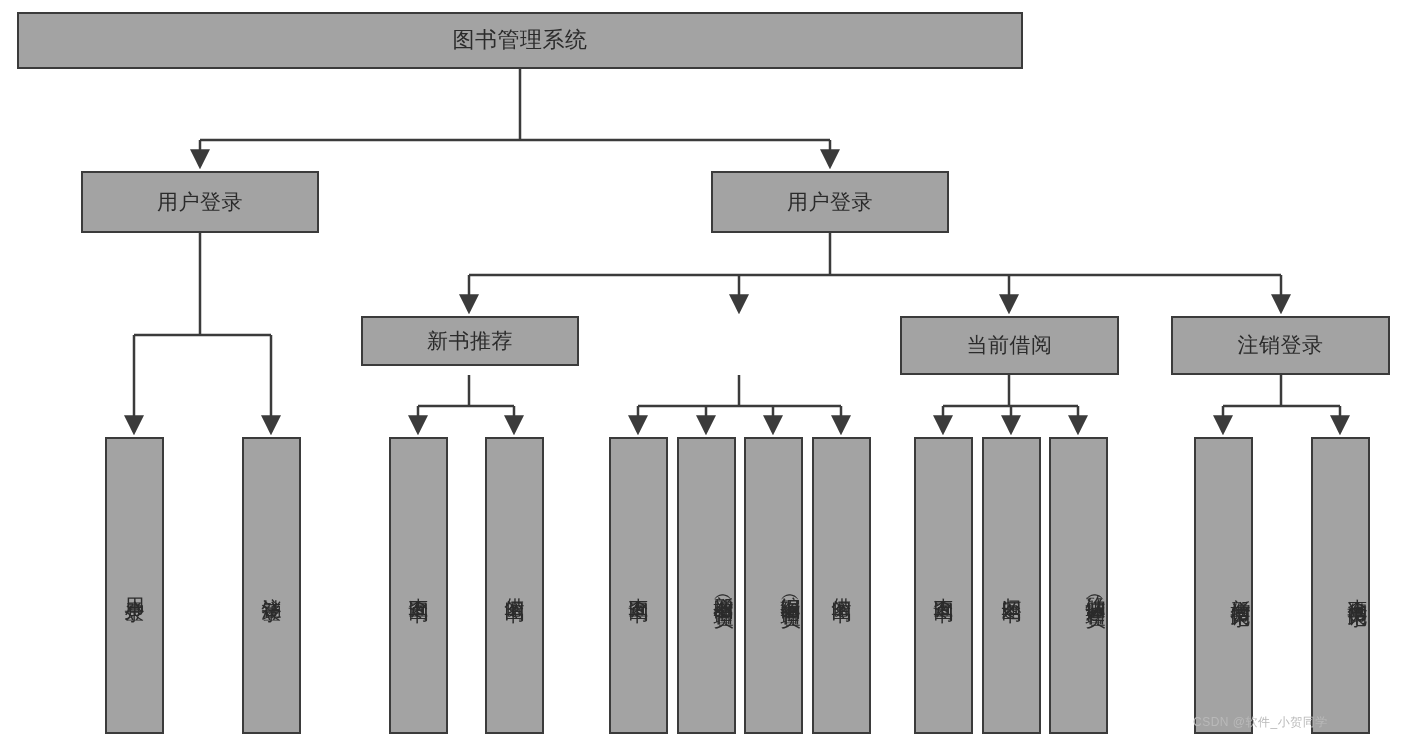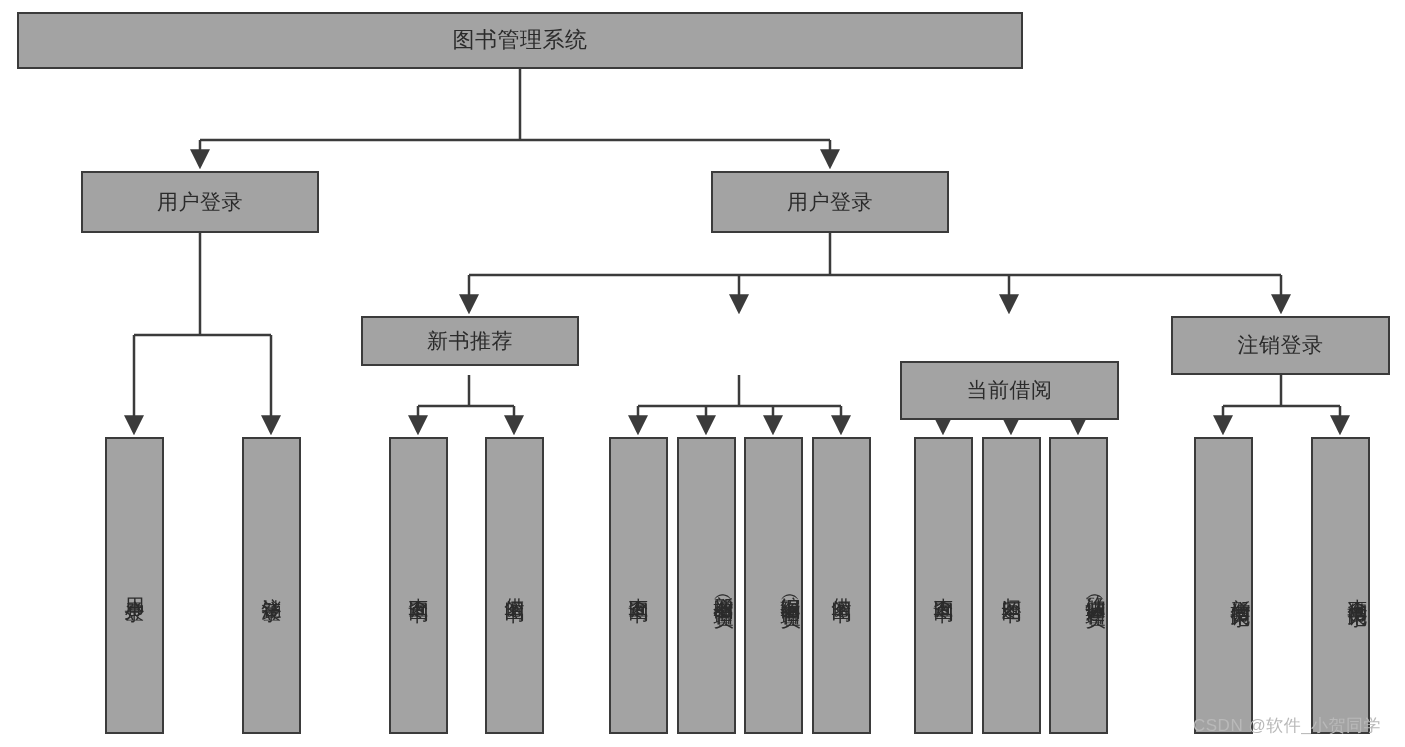--- a/index.html
+++ b/index.html
@@ -51,21 +51,21 @@
     letter-spacing: 2px;
     line-height: 1.05;
   }
   .node.vertical.centered {
     align-items: center;
     padding-top: 0;
   }
   .watermark {
     position: absolute;
     color: #b9b9b9;
-    font-size: 17px;
+    font-size: 12px;
     letter-spacing: 0.5px;
     white-space: nowrap;
     user-select: none;
   }
 </style>
 </head>
 <body>
 
 <div id="canvas">
 
@@ -118,21 +118,21 @@
       <path d="M 1340 406 L 1340 432" marker-end="url(#arrow)"></path>
     </g>
   </svg>
 
   <div class="node root" style="left: 17px; top: 12px; width: 1006px; height: 57px;">图书管理系统</div>
 
   <div class="node" style="left: 81px; top: 171px; width: 238px; height: 62px;">用户登录</div>
   <div class="node" style="left: 711px; top: 171px; width: 238px; height: 62px;">用户登录</div>
 
   <div class="node" style="left: 361px; top: 316px; width: 218px; height: 50px;">新书推荐</div>
-  <div class="node" style="left: 900px; top: 316px; width: 219px; height: 59px; margin-top: 45px;">当前借阅</div>
+  <div class="node" style="left: 900px; top: 316px; width: 219px; height: 59px;">当前借阅</div>
   <div class="node" style="left: 1171px; top: 316px; width: 219px; height: 59px;">注销登录</div>
 
   <div class="node vertical centered" style="left: 105px; top: 437px; width: 59px; height: 297px;">用户登录</div>
   <div class="node vertical centered" style="left: 242px; top: 437px; width: 59px; height: 297px;">注销登录</div>
   <div class="node vertical centered" style="left: 389px; top: 437px; width: 59px; height: 297px;">查询图书</div>
   <div class="node vertical centered" style="left: 485px; top: 437px; width: 59px; height: 297px;">借阅图书</div>
   <div class="node vertical centered" style="left: 609px; top: 437px; width: 59px; height: 297px;">查询图书</div>
   <div class="node vertical" style="left: 677px; top: 437px; width: 59px; height: 297px;">新增图书（管理员）</div>
   <div class="node vertical" style="left: 744px; top: 437px; width: 59px; height: 297px;">编辑图书（管理员）</div>
   <div class="node vertical centered" style="left: 812px; top: 437px; width: 59px; height: 297px;">借阅图书</div>

